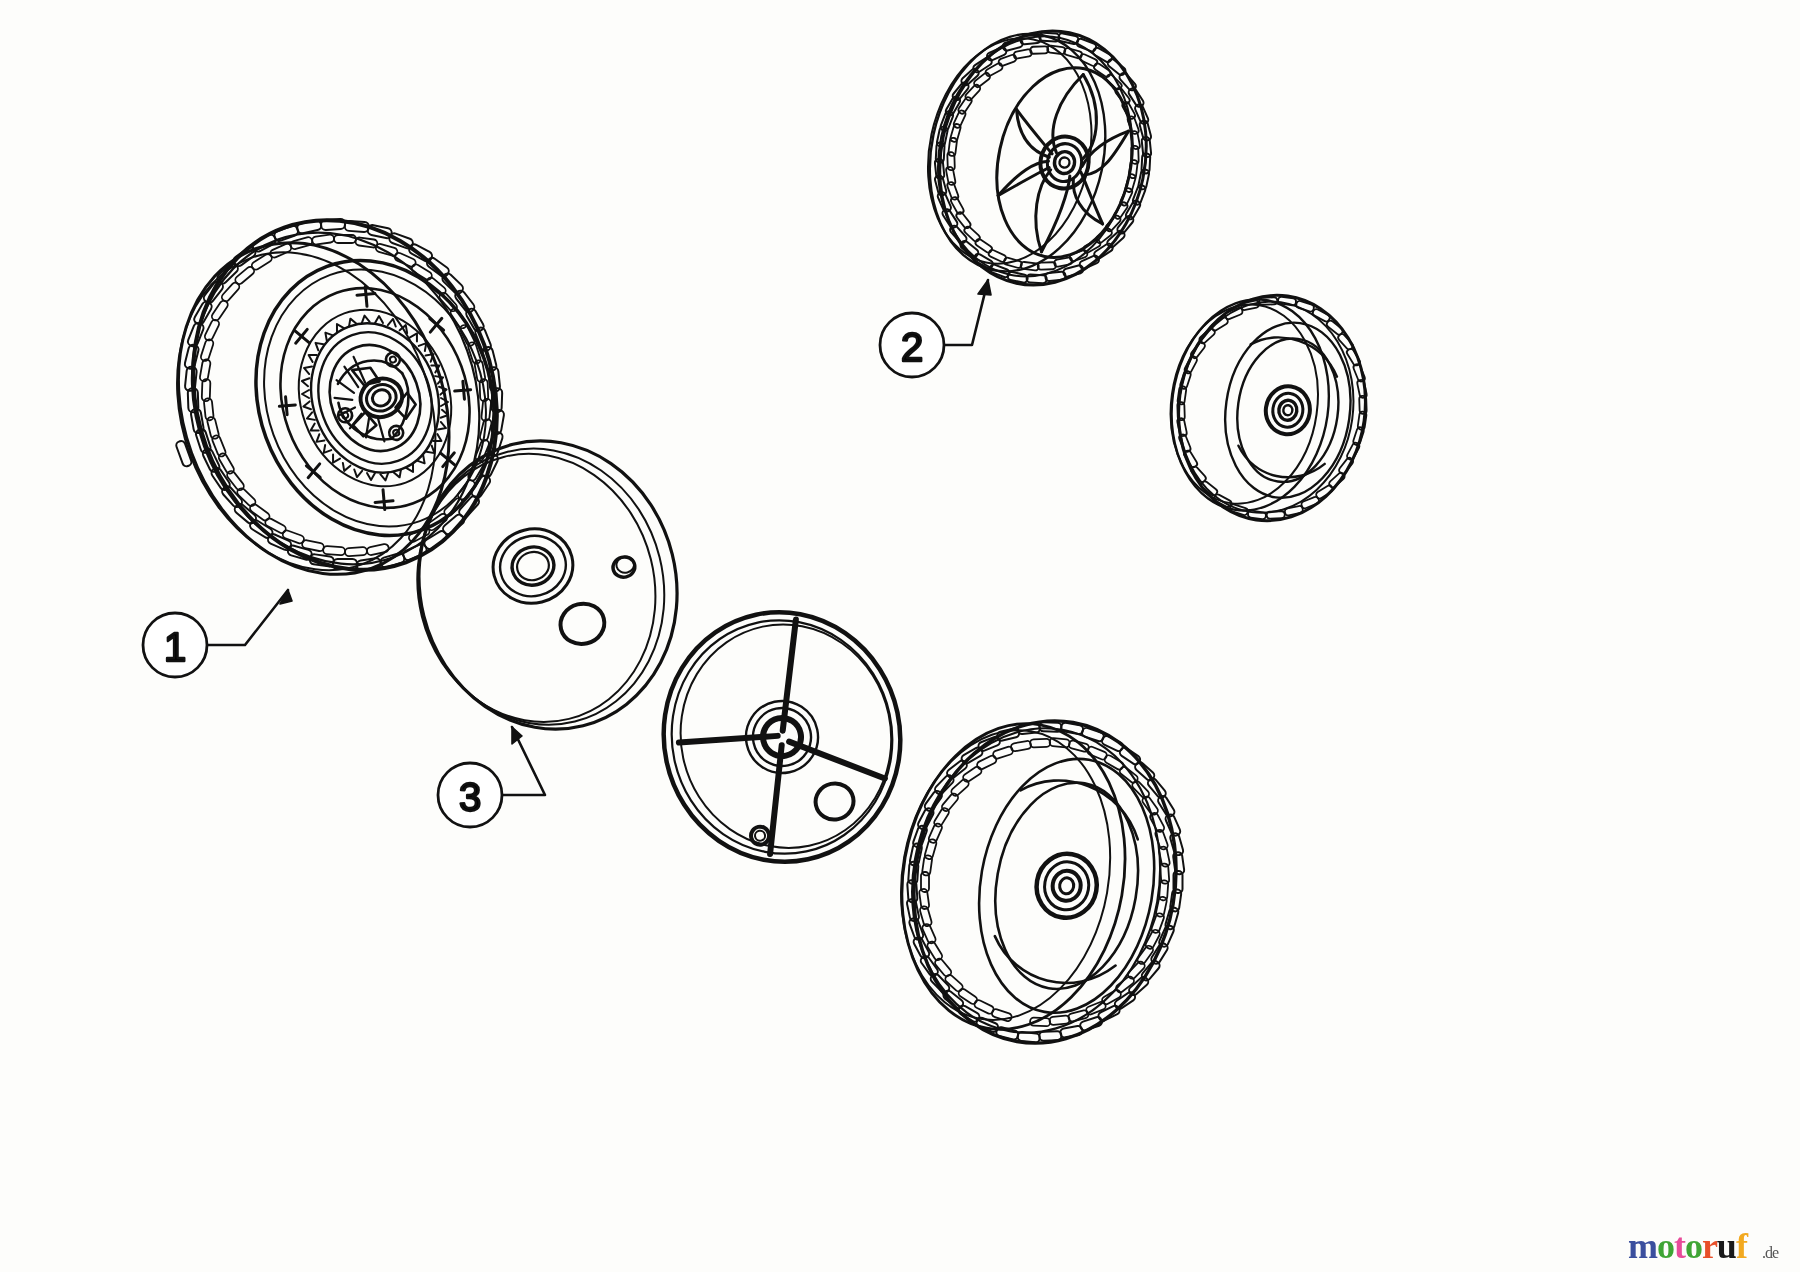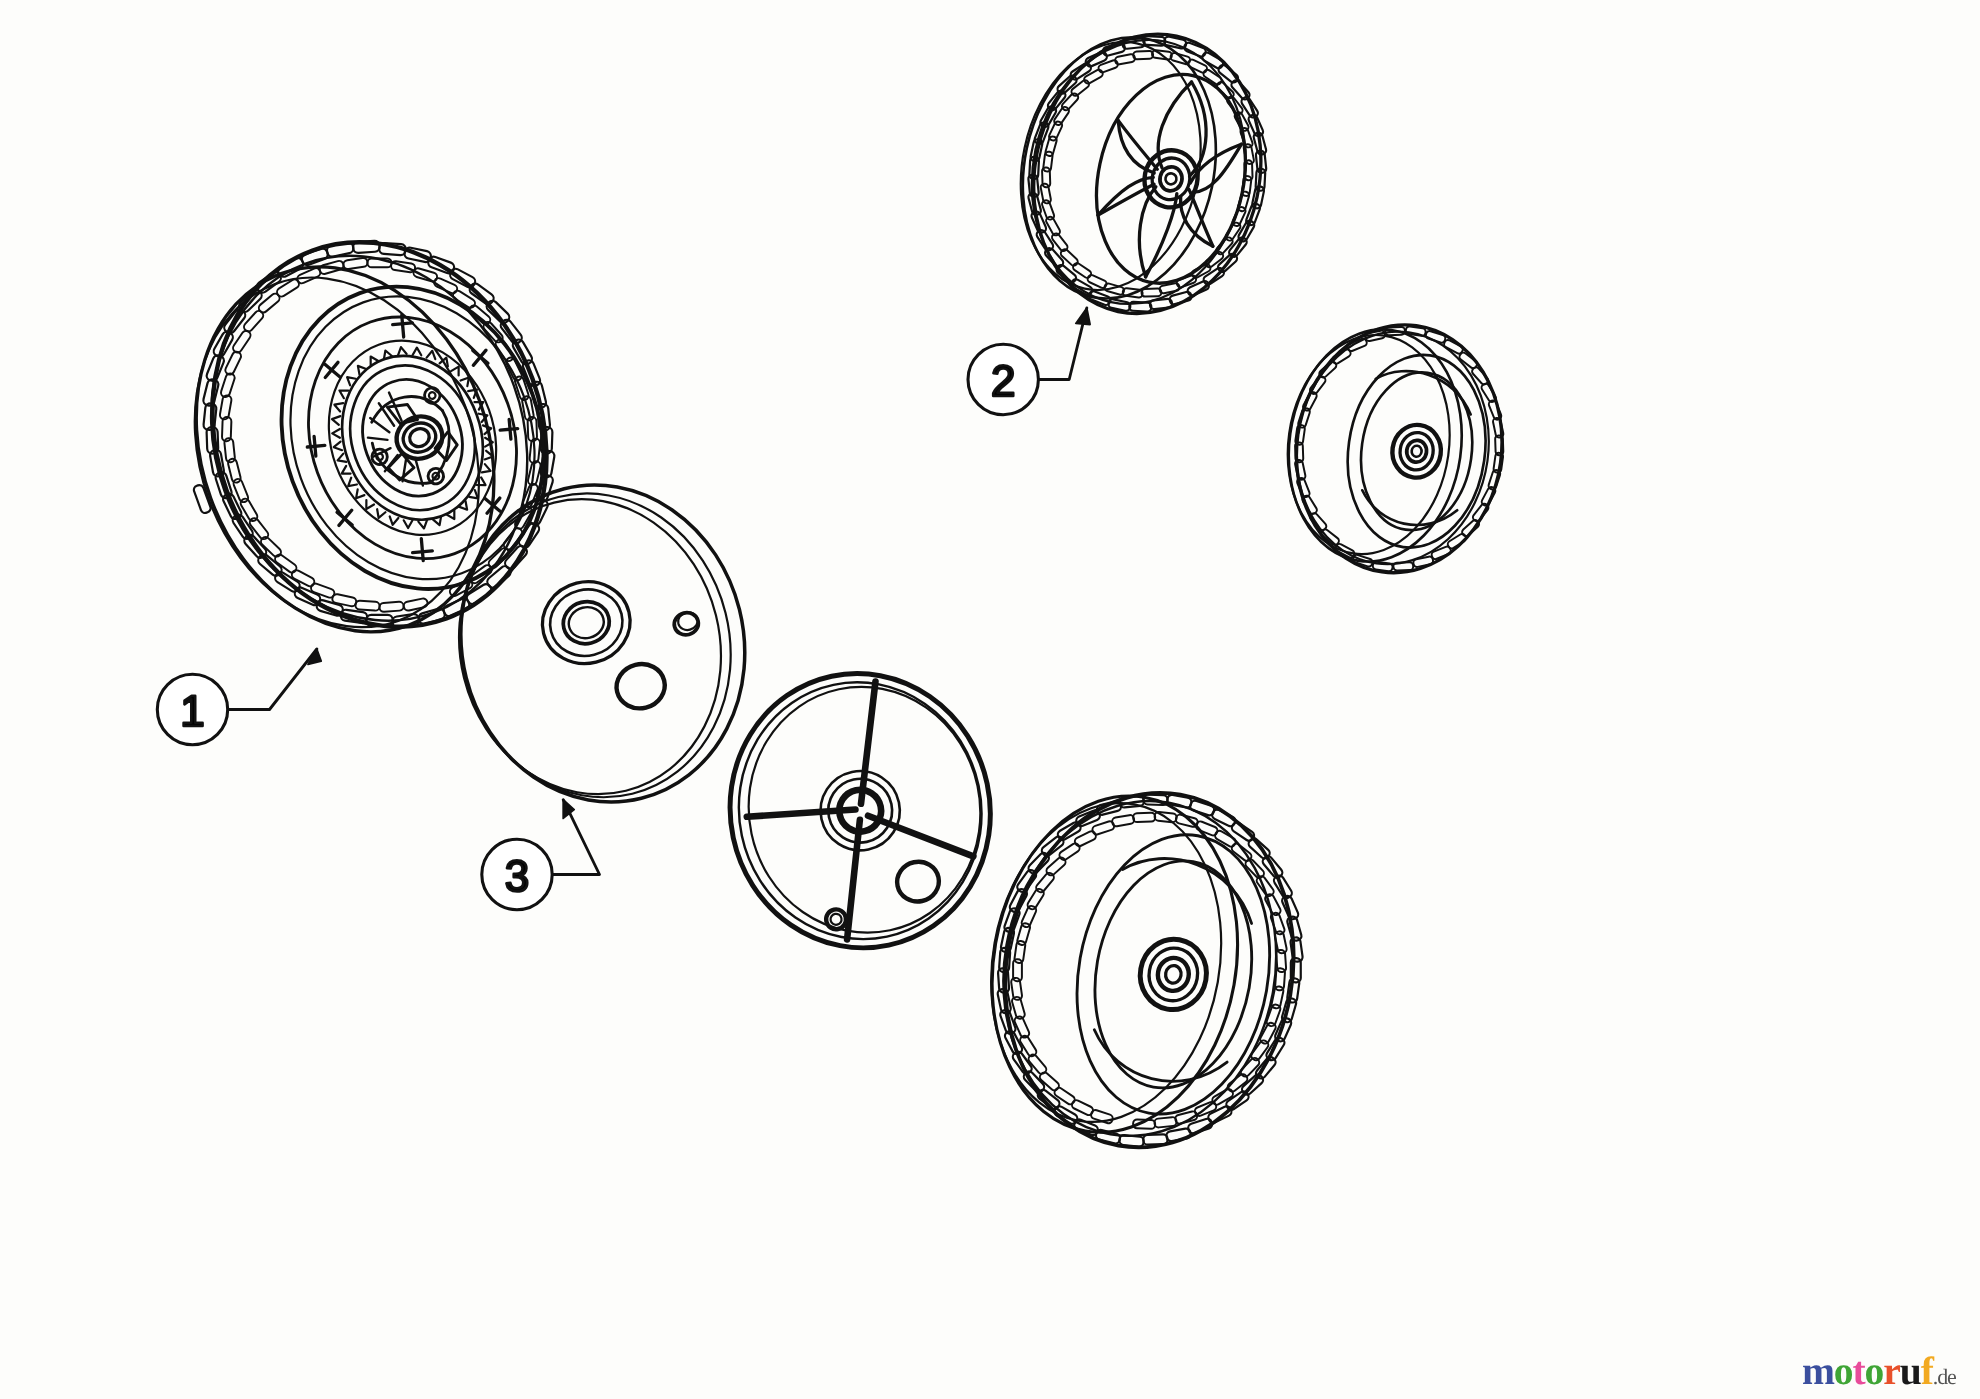--- a/index.html
+++ b/index.html
@@ -46,23 +46,24 @@
     right: 22px;
     bottom: 8px;
     font-family: "Liberation Serif", serif;
     font-size: 36px;
     font-weight: bold;
     letter-spacing: -1px;
     white-space: nowrap;
     line-height: 1;
   }
   .watermark .suffix {
-    font-size: 20px;
+    font-size: 16px;
     color: #555555;
     font-weight: normal;
+    margin-left: 15px;
   }
 </style>
 </head>
 <body>
 
 <div id="page">
 
   <svg id="diagram" viewBox="0 0 1800 1272">
     <defs>
 

